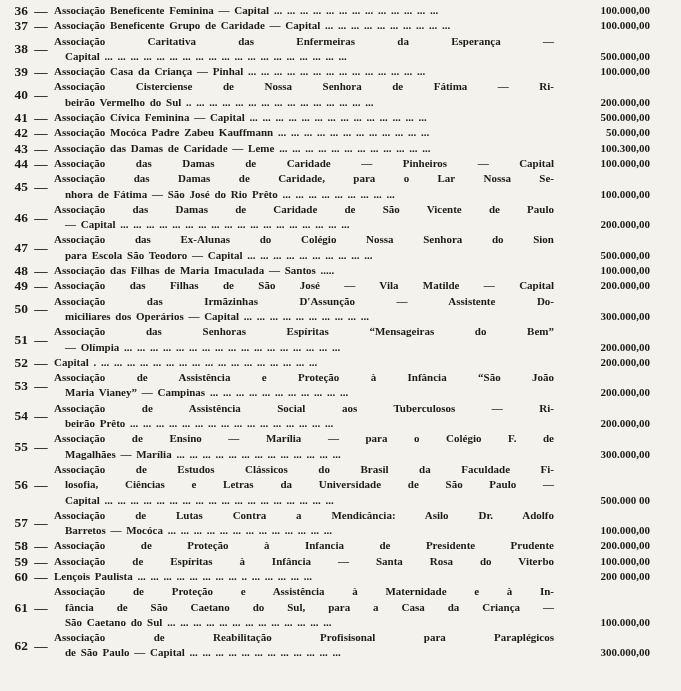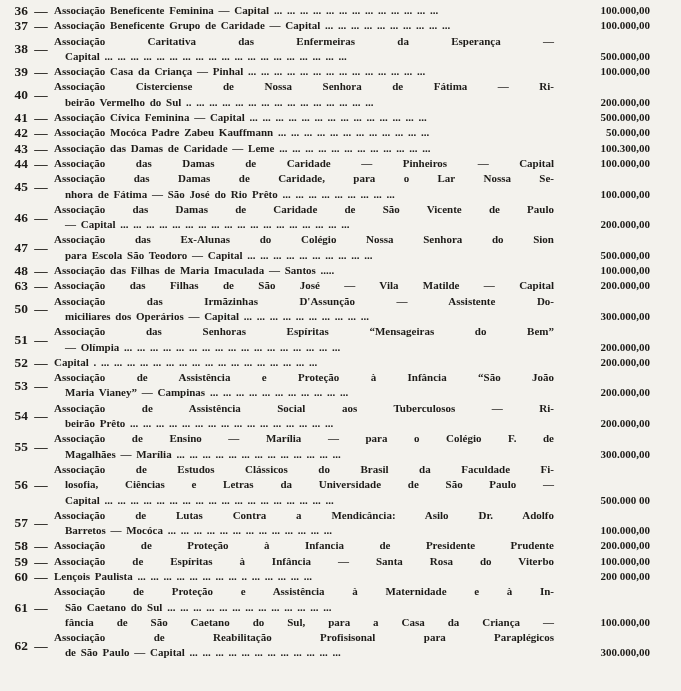--- a/index.html
+++ b/index.html
@@ -142,21 +142,21 @@
   <div class="entry">
     <span class="num">48</span>
     <span class="dash">—</span>
     <span class="text">
           <div class="line leader">Associação das Filhas de Maria Imaculada — Santos .....</div>
         </span>
     <span class="value">100.000,00</span>
   </div>
 
   <div class="entry">
-    <span class="num">63</span>
+    <span class="num">49</span>
     <span class="dash">—</span>
     <span class="text">
           <div class="line fill">Associação das Filhas de São José — Vila Matilde — Capital</div>
         </span>
     <span class="value">200.000,00</span>
   </div>
 
   <div class="entry">
     <span class="num">50</span>
     <span class="dash">—</span>
@@ -262,22 +262,22 @@
           <div class="line leader">Lençois Paulista ... ... ... ... ... ... ... ... .. ... ... ... ... ...</div>
         </span>
     <span class="value">200 000,00</span>
   </div>
 
   <div class="entry">
     <span class="num">61</span>
     <span class="dash">—</span>
     <span class="text">
           <div class="line fill">Associação de Proteção e Assistência à Maternidade e à In-</div>
+          <div class="line fill">fância de São Caetano do Sul, para a Casa da Criança —</div>
           <div class="line leader">São Caetano do Sul ... ... ... ... ... ... ... ... ... ... ... ... ...</div>
-          <div class="line fill">fância de São Caetano do Sul, para a Casa da Criança —</div>
         </span>
     <span class="value">100.000,00</span>
   </div>
 
   <div class="entry">
     <span class="num">62</span>
     <span class="dash">—</span>
     <span class="text">
           <div class="line fill">Associação de Reabilitação Profisisonal para Paraplégicos</div>
           <div class="line leader">de São Paulo — Capital ... ... ... ... ... ... ... ... ... ... ... ...</div>

